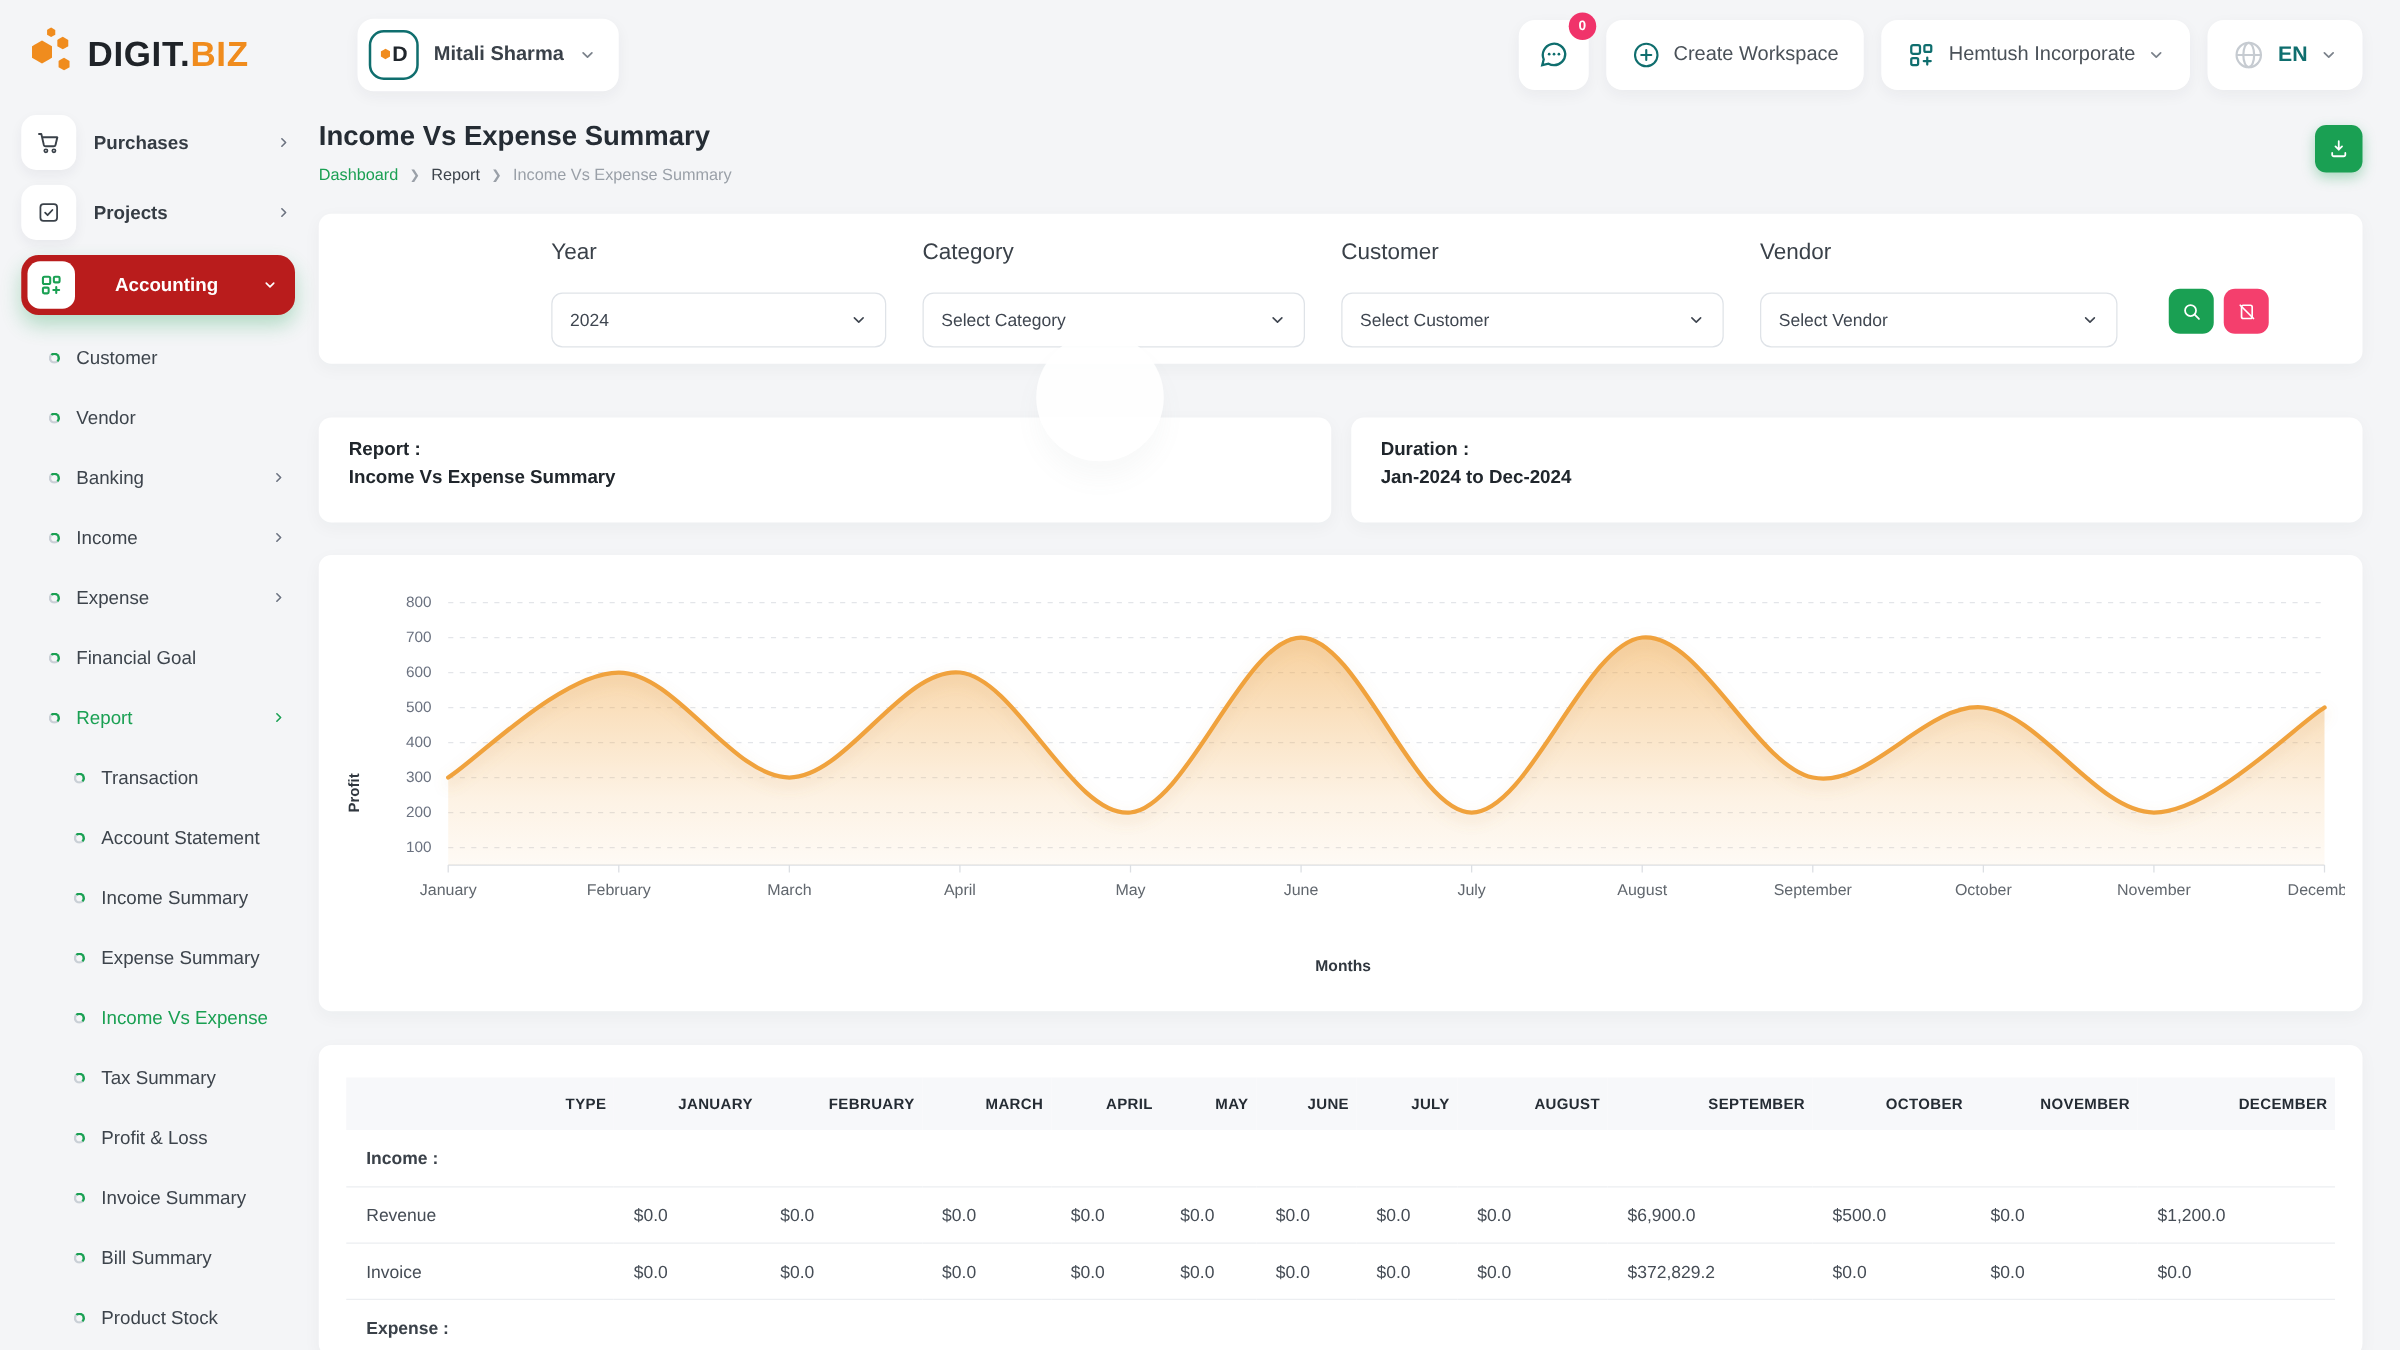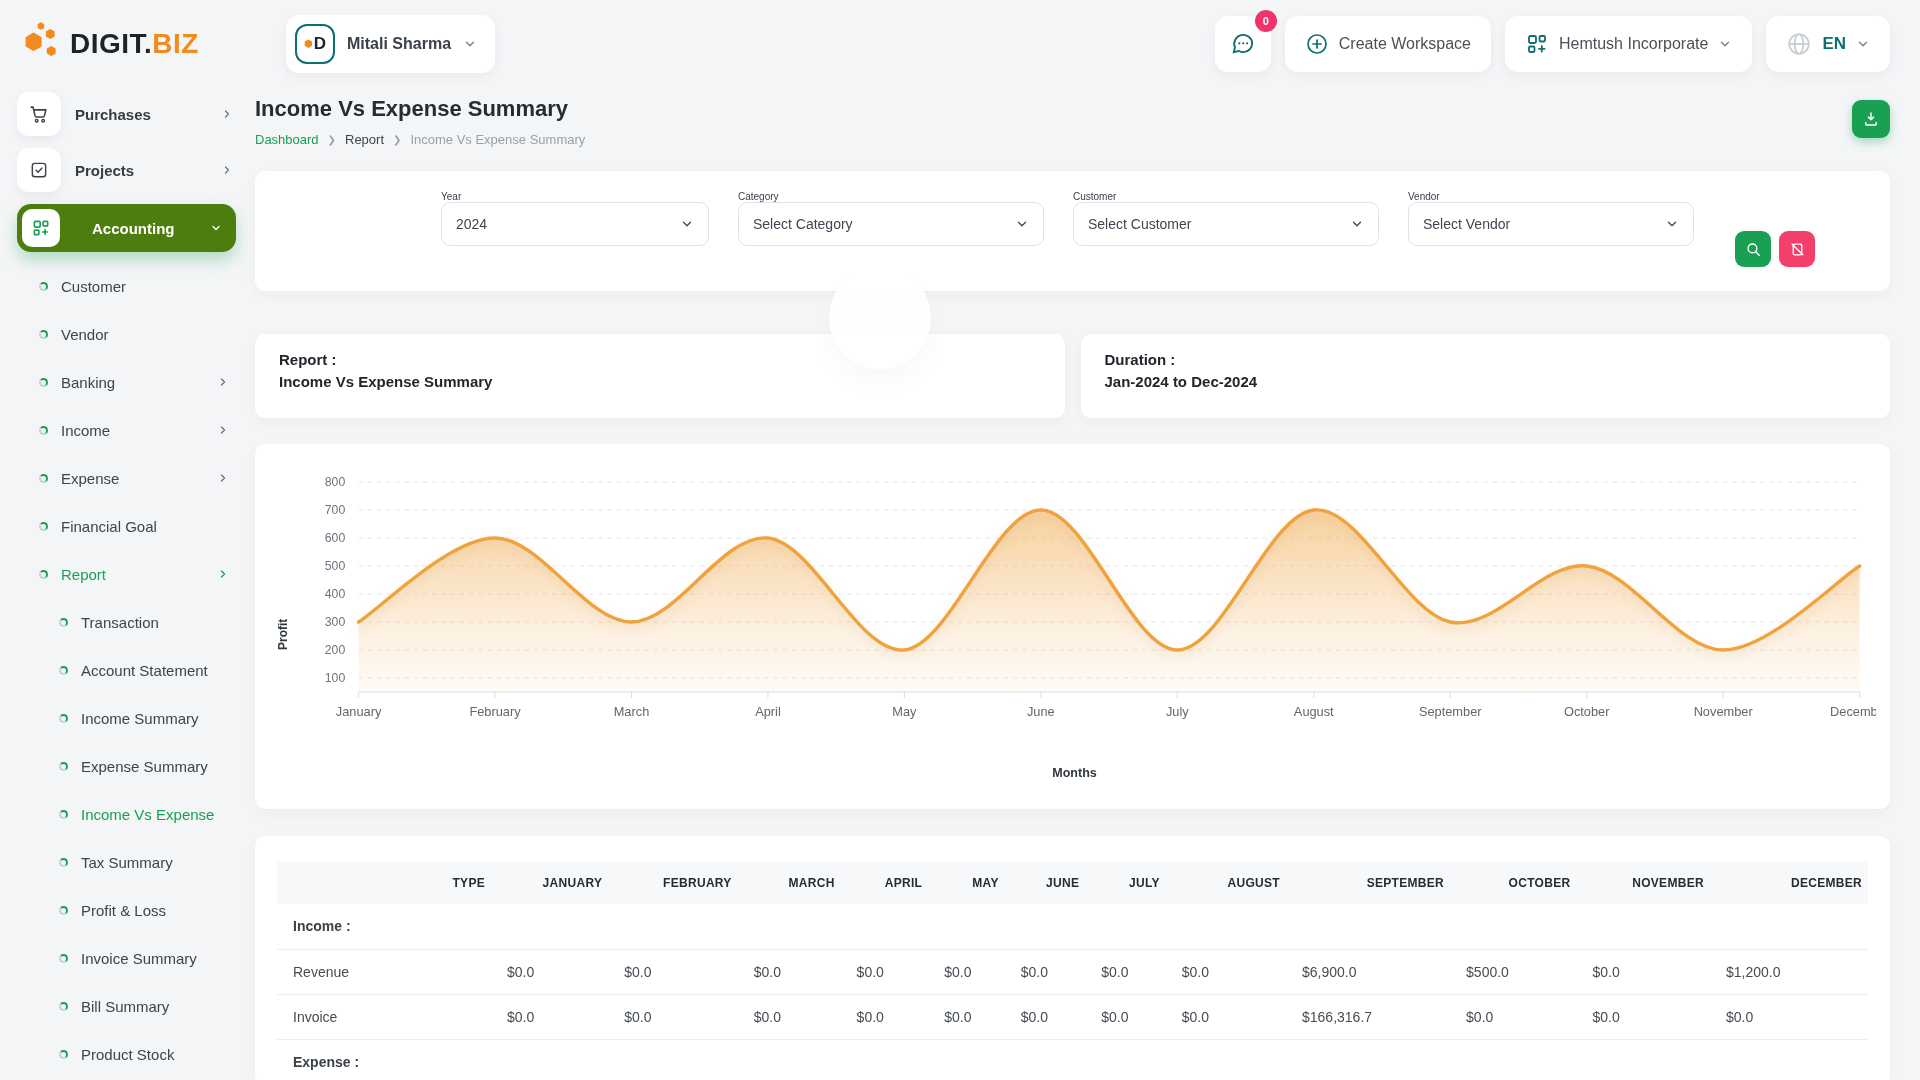--- a/index.html
+++ b/index.html
@@ -31,21 +31,21 @@
   .chev { width:14px; height:14px; color:#7b828b; }
   .chev.down { transform:rotate(90deg); }
   svg.ic { display:block; }
 
   
   .sidebar { position:absolute; top:88px; left:0; width:255px; bottom:4px; padding:4px 0 0 17px; z-index:4; }
   .side-main { display:flex; align-items:center; gap:14px; height:44px; margin-bottom:12px; cursor:pointer; }
   .icon-tile { width:44px; height:44px; background:#fff; border-radius:12px; box-shadow:0 4px 10px rgba(30,40,60,.06); display:flex; align-items:center; justify-content:center; color:#3a4149; }
   .side-main .mlabel { font-size:15px; font-weight:600; color:#353c44; flex:1; }
   .side-main .chev { margin-right:22px; width:12px; height:12px; }
-  .side-main.active { background:#4d7c0f; border-radius:14px; width:219px; height:48px; box-shadow:0 8px 16px rgba(26,160,83,.3); padding:0 14px 0 5px; margin-bottom:10px;gap:32px; }
+  .side-main.active { background:#b91c1c; border-radius:14px; width:219px; height:48px; box-shadow:0 8px 16px rgba(26,160,83,.3); padding:0 14px 0 5px; margin-bottom:10px;gap:32px; }
   .side-main.active .icon-tile { width:38px; height:38px; border-radius:10px; box-shadow:none; color:#1aa053; }
   .side-main.active .mlabel { color:#fff; font-weight:700; }
   .side-main.active .chev { color:#fff; margin-right:0; }
   .side-sub { display:flex; align-items:center; height:48px; cursor:pointer; }
   .side-sub .bullet { width:9px; height:9px; border-radius:50%; border:2px solid #c9cfd6; border-top-color:#1aa053; border-right-color:#1aa053; margin:0 13px 0 22px; flex:0 0 auto; }
   .side-sub .slabel { font-size:15px; color:#3d444c; flex:1; }
   .side-sub .chev { width:12px; height:12px; margin-right:26px; }
   .side-sub.active .slabel { color:#1aa053; }
   .side-sub.active .chev { color:#1aa053; }
   .side-sub.lvl2 { padding-left:20px; }
@@ -59,21 +59,21 @@
   .crumb { color:#3d444c; }
   .crumb-muted { color:#9aa0a8; }
   .crumb-sep { color:#9aa0a8; font-size:10px; }
   .dl-btn { width:38px; height:38px; border-radius:9px; background:#1aa053; border:none; display:flex; align-items:center; justify-content:center; cursor:pointer; box-shadow:0 4px 10px rgba(26,160,83,.35); margin-top:4px; }
 
   .card { background:#fff; border-radius:10px; box-shadow:0 4px 14px rgba(30,40,60,.04); }
 
   .filter-card { margin-top:24px; height:120px; padding:20px 24px; display:flex; align-items:flex-start; gap:29px; }
   .filter-field { display:flex; flex-direction:column; }
   .filter-field.first { margin-left:162px; }
-  .flabel { font-size:10px; color:#3a4149; margin-bottom:0; }
+  .flabel { font-size:18px; color:#3a4149; margin-bottom:22px; }
   .select { height:44px; border:1px solid #dfe3e8; border-radius:9px; background:#fff; display:flex; align-items:center; justify-content:space-between; padding:0 14px; font-size:14px; color:#3f4650; cursor:pointer; }
   .w292{width:268px} .w306{width:306px} .w286{width:286px}
   .fbtns { display:flex; gap:8px; align-self:flex-end; margin-bottom:4px; margin-left:12px; }
   .sq-btn { width:36px; height:36px; border:none; border-radius:9px; display:flex; align-items:center; justify-content:center; cursor:pointer; }
   .search-btn { background:#1aa053; }
   .reset-btn { background:#f43f6d; }
 
   .summary-row { margin-top:43px; display:flex; gap:16px;align-items:flex-end; }
   .summary-card { flex:1; height:84px; padding:17px 24px; }
   .sc-label { font-size:15px; font-weight:700; color:#20262c; }
@@ -501,21 +501,21 @@
             <tr>
               <td>Invoice</td>
               <td>$0.0</td>
               <td>$0.0</td>
               <td>$0.0</td>
               <td>$0.0</td>
               <td>$0.0</td>
               <td>$0.0</td>
               <td>$0.0</td>
               <td>$0.0</td>
-              <td>$166,316.7</td>
+              <td>$372,829.2</td>
               <td>$0.0</td>
               <td>$0.0</td>
               <td>$0.0</td>
             </tr>
             <tr>
               <td colspan="13" class="section-td">Expense :</td>
             </tr>
           </tbody>
       </table>
     </div>

